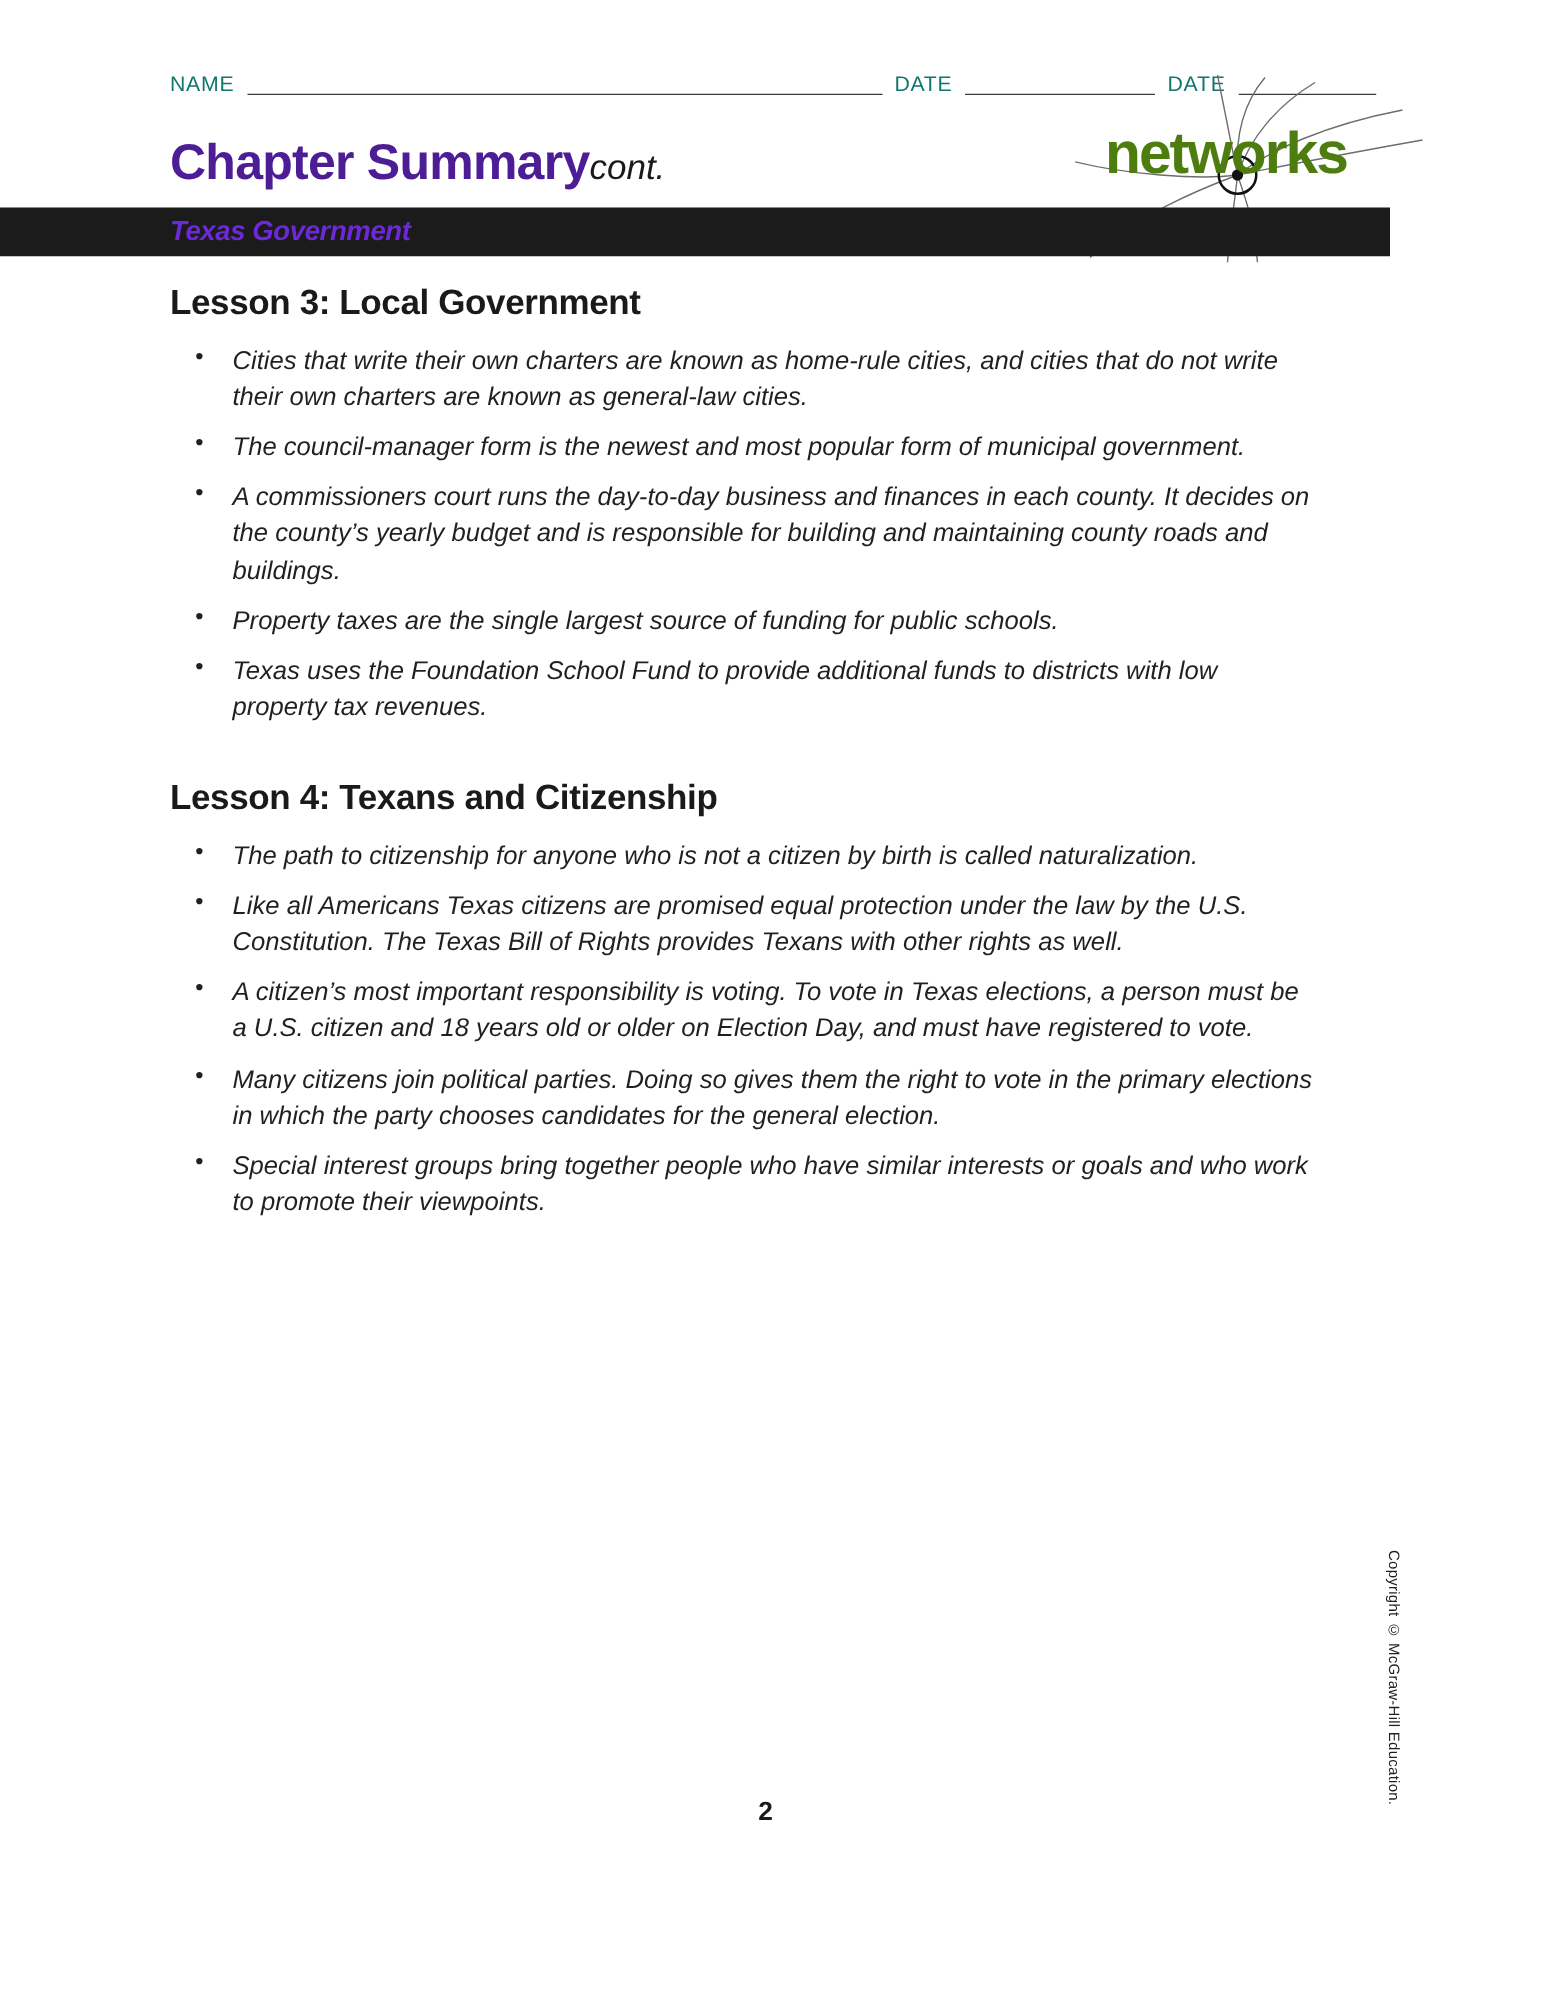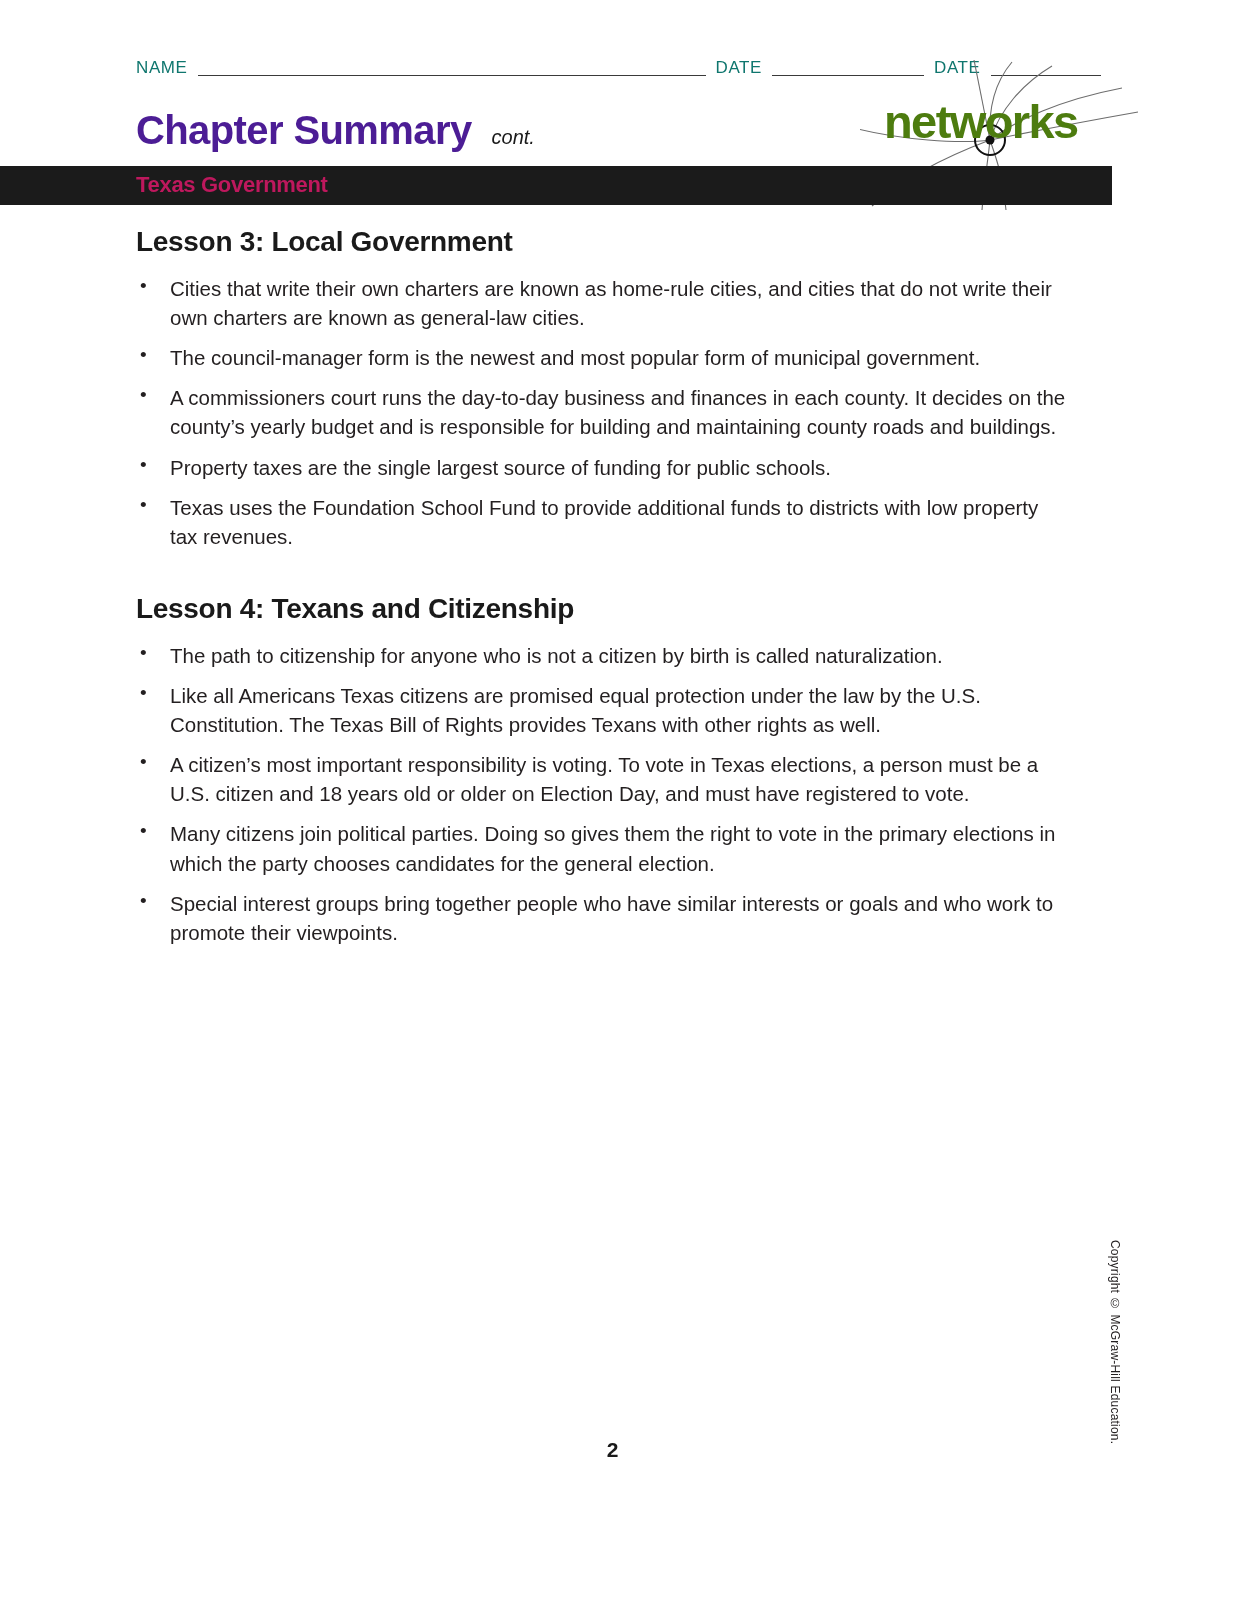--- a/index.html
+++ b/index.html
@@ -56,23 +56,22 @@
     align-items: baseline;
   }
   .title-main {
     font-size: 40px;
     font-weight: bold;
     letter-spacing: -0.6px;
     color: #4c1d95;
     line-height: 1;
   }
   .title-cont {
-    font-size: 20px;
+    font-size: 28px;
     font-style: italic;
-    margin-left: 20px;
     color: #1a1a1a;
   }
 
   
   .logo {
     position: absolute;
     left: 860px;
     top: 60px;
     width: 280px;
     height: 150px;
@@ -97,43 +96,45 @@
     width: 1112px;
     height: 39px;
     background: #1b1b1b;
   }
   .blackbar-label {
     position: absolute;
     left: 136px;
     top: 172px;
     font-size: 22px;
     font-weight: bold;
-    color: #be185d;
+    color: #6d28d9;
     letter-spacing: -0.3px;
+    font-style: italic;
   }
 
   
   .content {
     position: absolute;
     left: 136px;
     top: 226px;
     width: 930px;
   }
   .lesson-title {
     font-size: 28px;
     font-weight: bold;
     color: #1a1a1a;
     letter-spacing: -0.3px;
     margin: 0 0 16px 0;
   }
   .lesson-title.second { margin-top: 42px; }
   ul.bullets {
     list-style: none;
-    margin: 0;
+    margin: 16px;
     padding: 0;
+    font-style: italic;
   }
   ul.bullets li {
     position: relative;
     padding-left: 34px;
     margin-bottom: 11px;
     font-size: 20.5px;
     line-height: 1.42;
     color: #231f20;
   }
   ul.bullets li::before {

